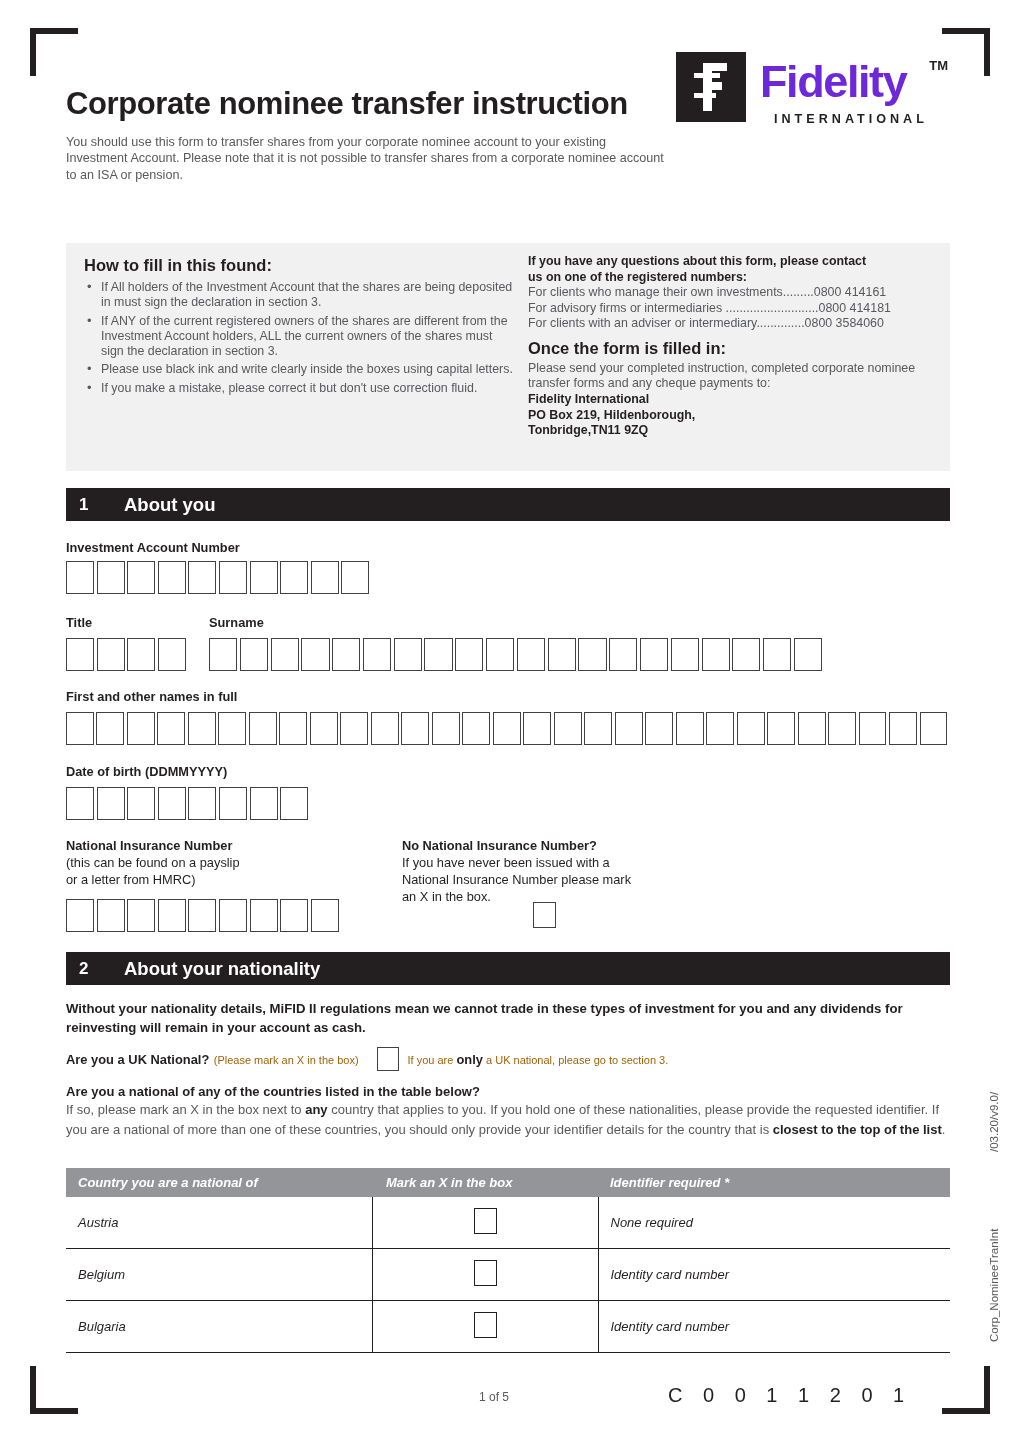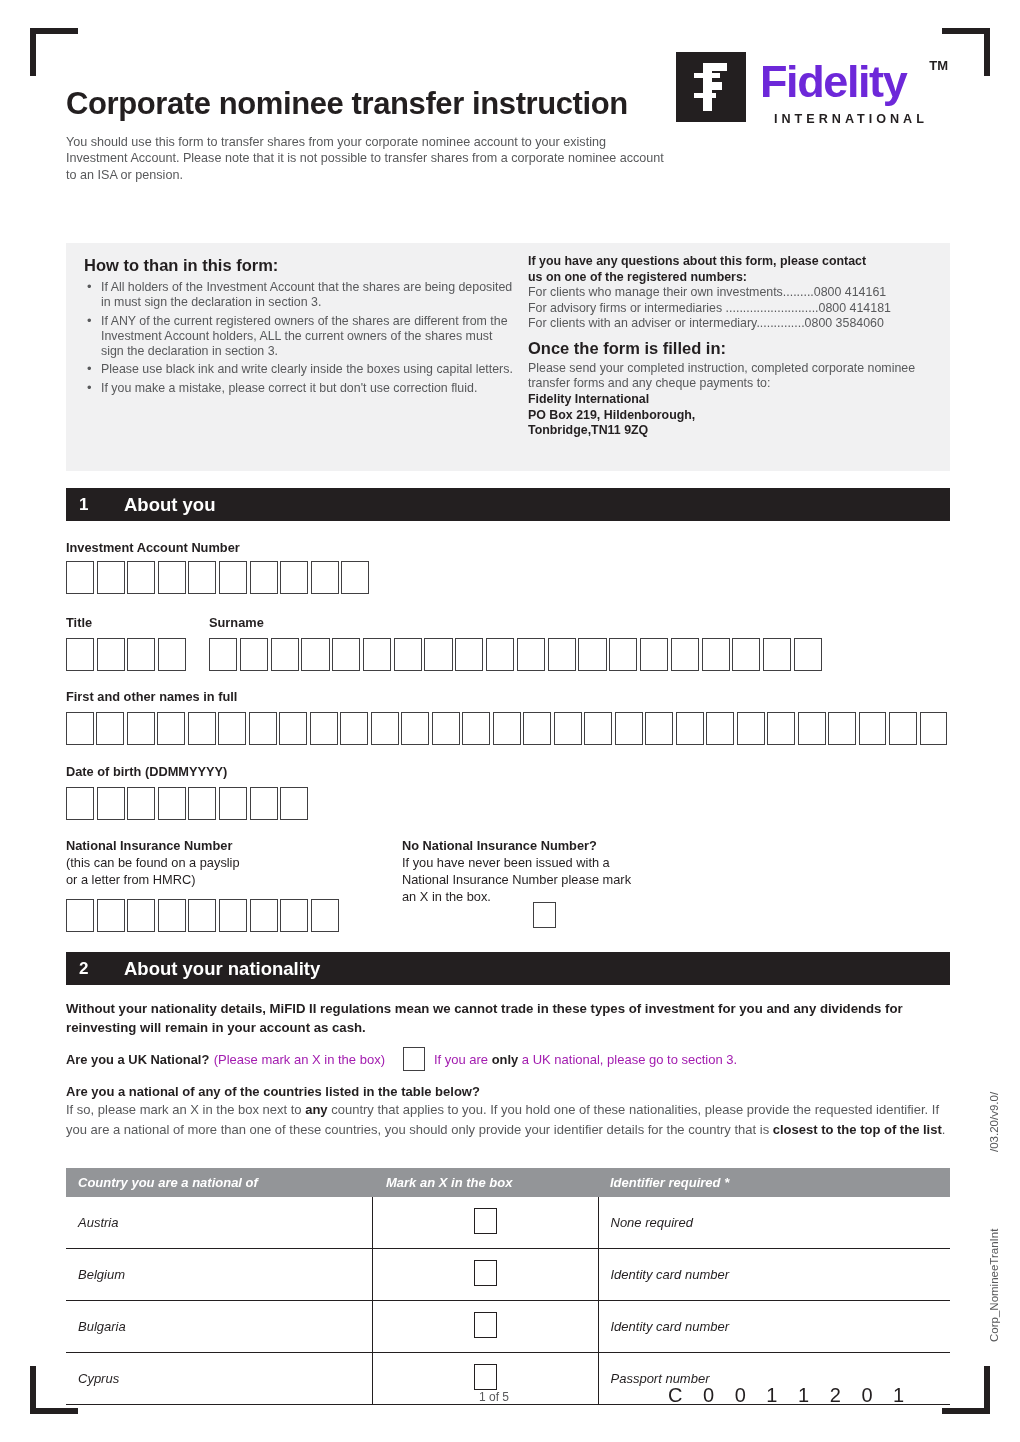--- a/index.html
+++ b/index.html
@@ -95,21 +95,21 @@
     margin-right:2.6px;box-sizing:border-box;
   }
 
   
   .s2-note{
     position:absolute;left:66px;top:1000px;width:884px;
     font-size:13.2px;font-weight:bold;line-height:18.5px;color:#231f20;
   }
   .s2-uk{position:absolute;left:66px;top:1047px;width:884px;height:24px;}
   .s2-uk .a{font-size:12.9px;font-weight:bold;color:#231f20;}
-  .s2-uk .b{font-size:13px;color:#a21caf;}
+  .s2-uk .b{font-size:11px;color:#a16207;}
   .inl-box{
     display:inline-block;width:22px;height:24px;border:1.4px solid #414042;
     vertical-align:-7px;margin:0 4px 0 14px;box-sizing:border-box;background:#fff;
   }
   .s2-q{position:absolute;left:66px;top:1083px;width:884px;
     font-size:13px;font-weight:bold;line-height:17px;color:#231f20;}
   .s2-p{position:absolute;left:66px;top:1100px;width:884px;
     font-size:13px;line-height:19.5px;color:#58595b;}
   .s2-p b{color:#231f20;}
 
@@ -184,21 +184,21 @@
       </svg>
     </div>
     <div class="logo-word">Fidelity</div>
     <div class="logo-tm">TM</div>
     <div class="logo-sub">INTERNATIONAL</div>
   </div>
 
   <div class="panel"></div>
 
   <div class="panel-l">
-    <div class="p-h">How to than in this form:</div>
+    <div class="p-h">How to fill in this found:</div>
     <ul class="bul">
       <li>If All holders of the Investment Account that the shares are being deposited in must sign the declaration in section 3.</li>
       <li>If ANY of the current registered owners of the shares are different from the Investment Account holders, ALL the current owners of the shares must sign the declaration in section 3.</li>
       <li>Please use black ink and write clearly inside the boxes using capital letters.</li>
       <li>If you make a mistake, please correct it but don't use correction fluid.</li>
     </ul>
   </div>
 
   <div class="panel-r">
     <div class="p-h2">If you have any questions about this form, please contact</div>
@@ -372,25 +372,20 @@
         <tr>
           <td>Belgium</td>
           <td class="mark vline"><span class="cbx"></span></td>
           <td class="vline">Identity card number</td>
         </tr>
         <tr>
           <td>Bulgaria</td>
           <td class="mark vline"><span class="cbx"></span></td>
           <td class="vline">Identity card number</td>
         </tr>
-        <tr>
-          <td>Cyprus</td>
-          <td class="mark vline"><span class="cbx"></span></td>
-          <td class="vline">Passport number</td>
-        </tr>
       </tbody>
   </table>
 
   <div class="pgnum">1 of 5</div>
   <div class="barcode">C 0 0 1 1 2 0 1</div>
 
   <div class="vtext v1">/03.20/v9.0/</div>
   <div class="vtext v2">Corp_NomineeTranInt</div>
 
 </div>

